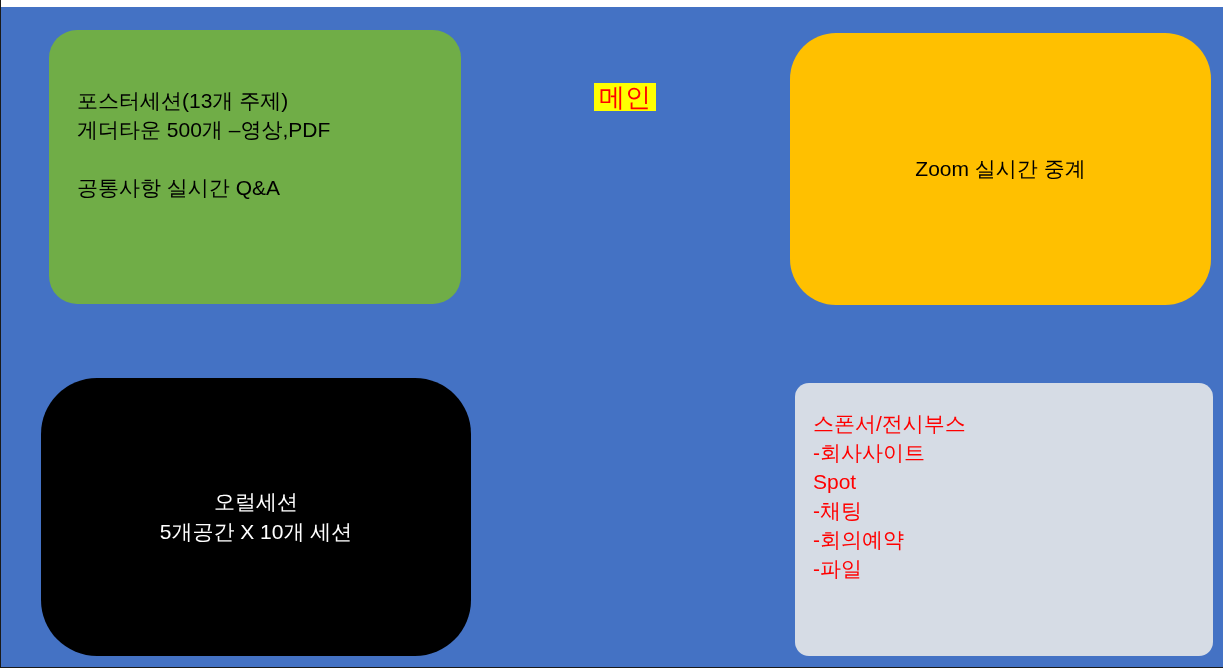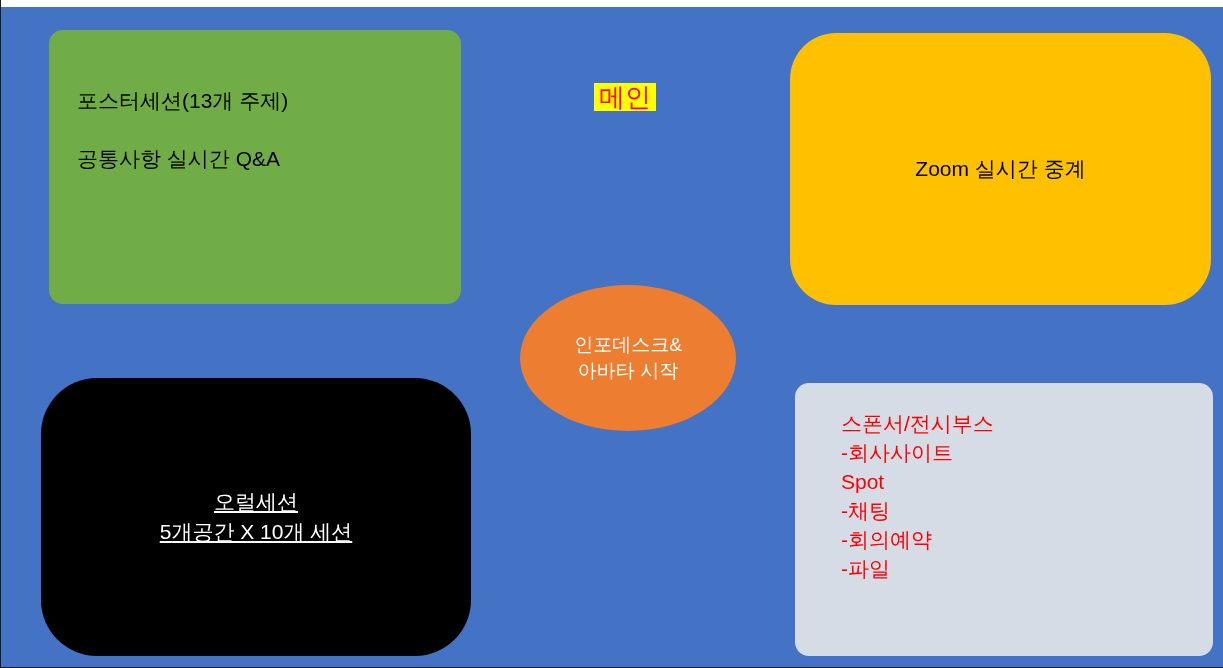--- a/index.html
+++ b/index.html
@@ -22,21 +22,21 @@
     left: 0; top: 0;
     width: 100%; height: 7px;
     background: #ffffff;
   }
   .shape { position: absolute; box-sizing: border-box; }
 
   .poster-box {
     left: 48px; top: 30px;
     width: 412px; height: 274px;
     background: #70AD47;
-    border-radius: 14px;
+    border-radius: 28px;
     color: #000000;
     font-size: 21px;
     line-height: 29px;
     padding: 56px 20px 0 28px;
   }
   .poster-box .line { min-height: 29px; white-space: nowrap; }
 
   .main-label {
     left: 593px; top: 83px;
     background: #FFFF00;
@@ -80,58 +80,54 @@
     background: #000000;
     border-radius: 56px;
     color: #ffffff;
     font-size: 21px;
     line-height: 30px;
     display: flex;
     flex-direction: column;
     align-items: center;
     justify-content: center;
     text-align: center;
-    text-decoration: underline;
   }
 
   .sponsor-box {
     left: 794px; top: 383px;
     width: 418px; height: 273px;
     background: #D6DCE5;
     border-radius: 14px;
     color: #FF0000;
     font-size: 21px;
     line-height: 29px;
     padding: 26px 14px 0 18px;
   }
-  .sponsor-box .line { min-height: 29px; white-space: nowrap; margin-left: 28px; }
+  .sponsor-box .line { min-height: 29px; white-space: nowrap; }
 </style>
 </head>
 <body>
 
 <div class="slide">
 
   <div class="top-strip"></div>
 
   <div class="shape poster-box">
     <div class="line">포스터세션(13개 주제)</div>
+    <div class="line">게더타운 500개 –영상,PDF</div>
     <div class="line"></div>
     <div class="line">공통사항 실시간 Q&amp;A</div>
   </div>
 
   <div class="shape main-label">메인</div>
 
   <div class="shape zoom-box">
     <span>Zoom 실시간 중계</span>
   </div>
 
-  <div class="shape infodesk-ellipse">
-    <div>인포데스크&amp;</div>
-    <div>아바타 시작</div>
-  </div>
 
   <div class="shape oral-box">
     <div>오럴세션</div>
     <div>5개공간 X 10개 세션</div>
   </div>
 
   <div class="shape sponsor-box">
     <div class="line">스폰서/전시부스</div>
     <div class="line">-회사사이트</div>
     <div class="line">Spot</div>

